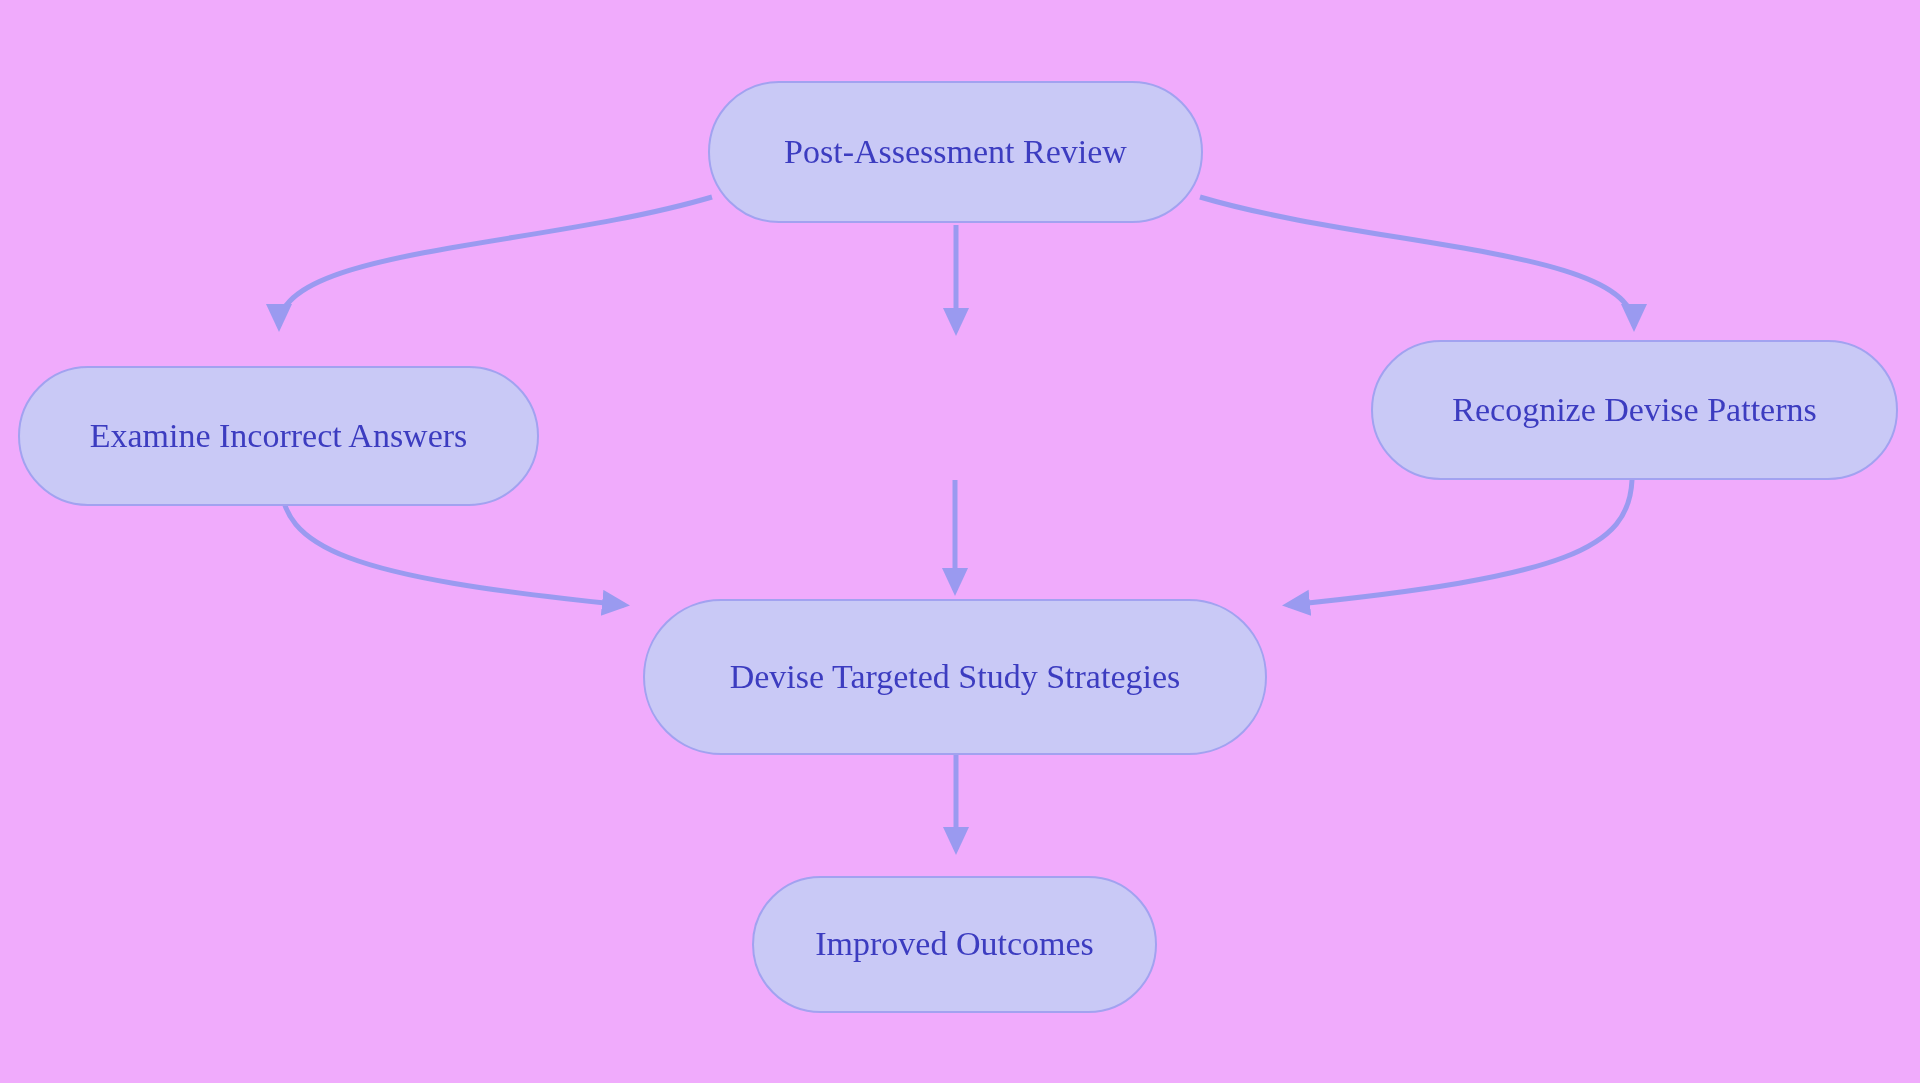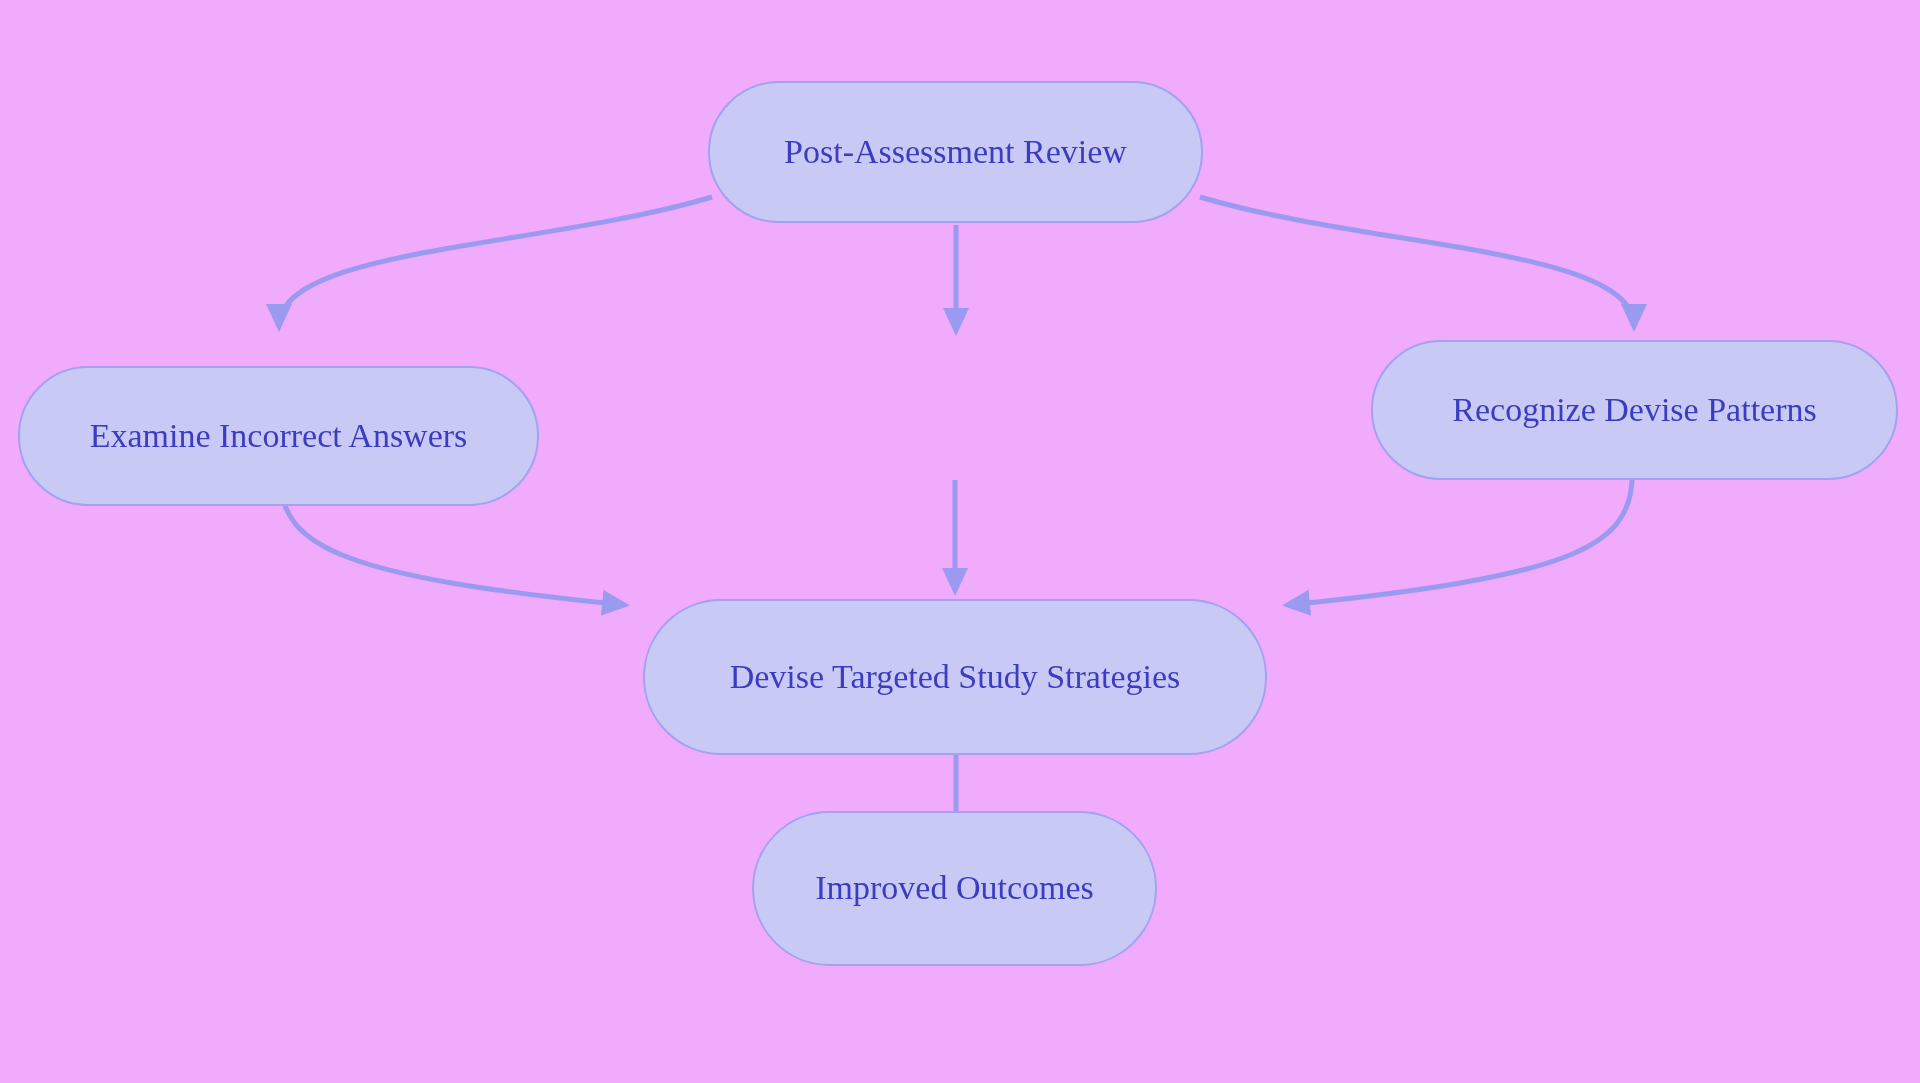--- a/index.html
+++ b/index.html
@@ -44,21 +44,21 @@
     font-size: 34px;
     line-height: 1.2;
     text-align: center;
     white-space: nowrap;
   }
   #node-review     { left: 708px;  top: 81px;  width: 495px; height: 142px; }
   #node-examine    { left: 18px;   top: 340px; width: 521px; height: 140px; margin-top: 26px; }
   #node-understand { left: 665px;  top: 340px; width: 580px; height: 140px; }
   #node-recognize  { left: 1371px; top: 340px; width: 527px; height: 140px; }
   #node-devise     { left: 643px;  top: 599px; width: 624px; height: 156px; }
-  #node-outcomes   { left: 752px;  top: 811px; width: 405px; height: 155px; }
+  #node-outcomes   { left: 752px;  top: 876px; width: 405px; height: 137px; }
 </style>
 </head>
 <body>
 
 <div class="canvas">
 
   <svg class="edge-layer" viewBox="0 0 1920 1083" xmlns="http://www.w3.org/2000/svg">
     <defs>
       <marker id="arrow" markerUnits="userSpaceOnUse" markerWidth="32" markerHeight="30" refX="22" refY="13" orient="auto">
         <path class="arrowhead" d="M0,0 L28,13 L0,26 Z"></path>

